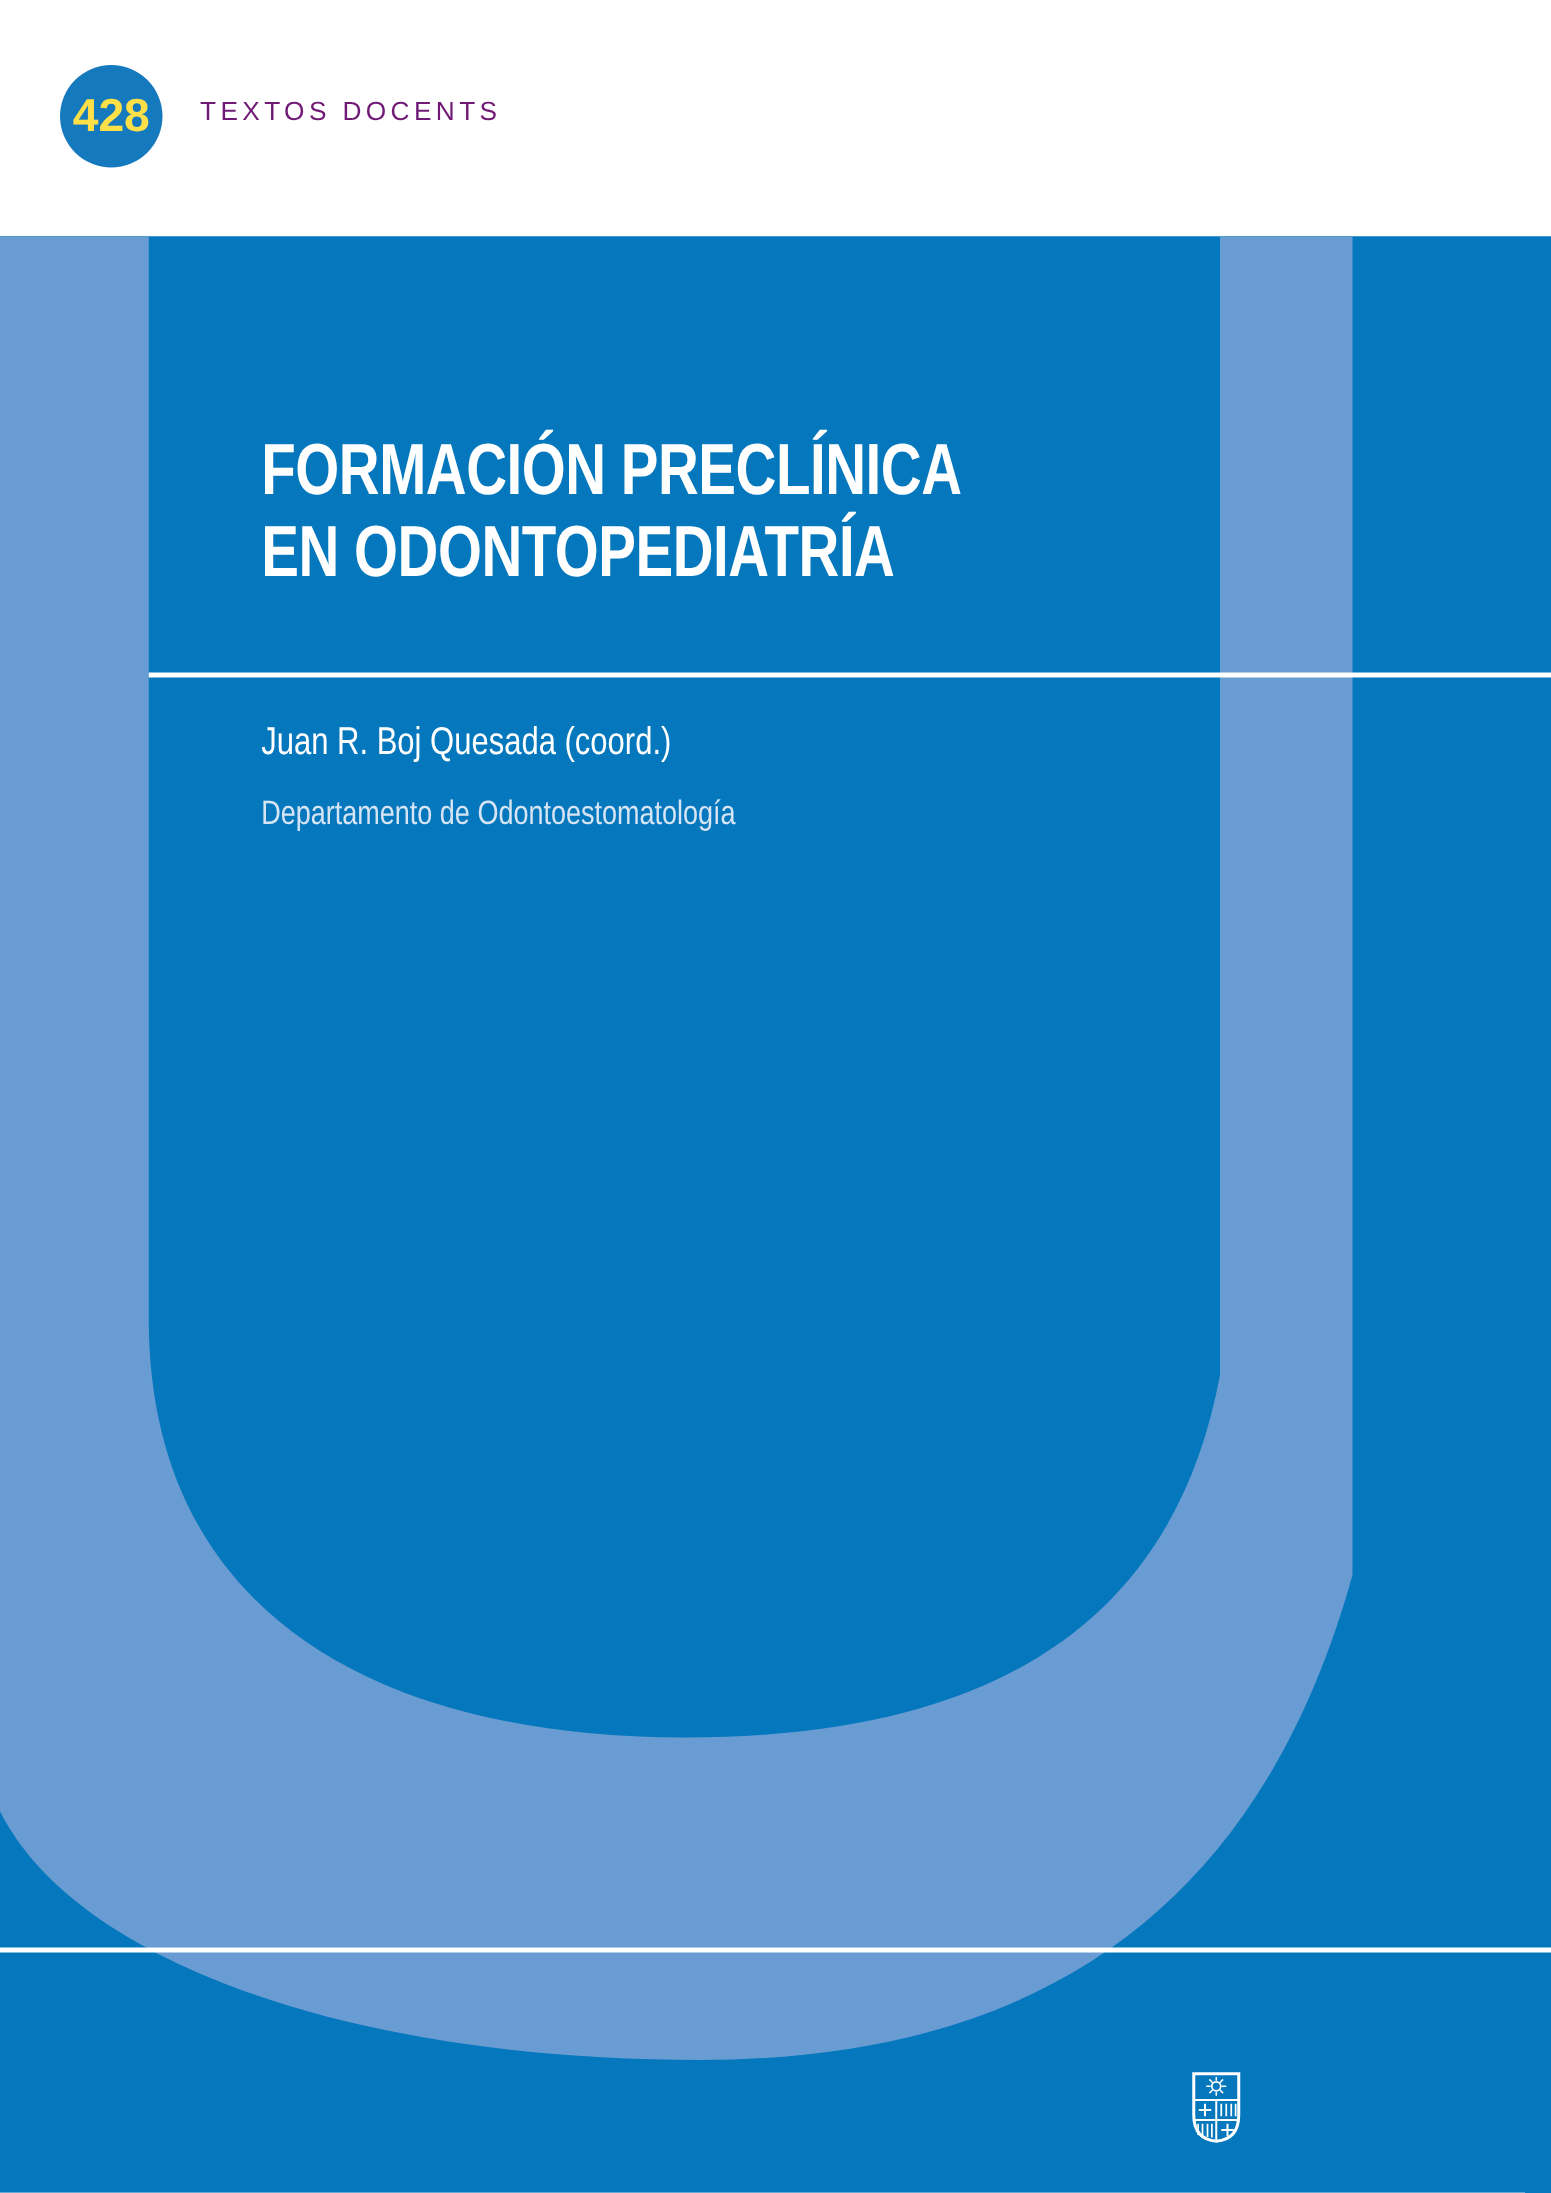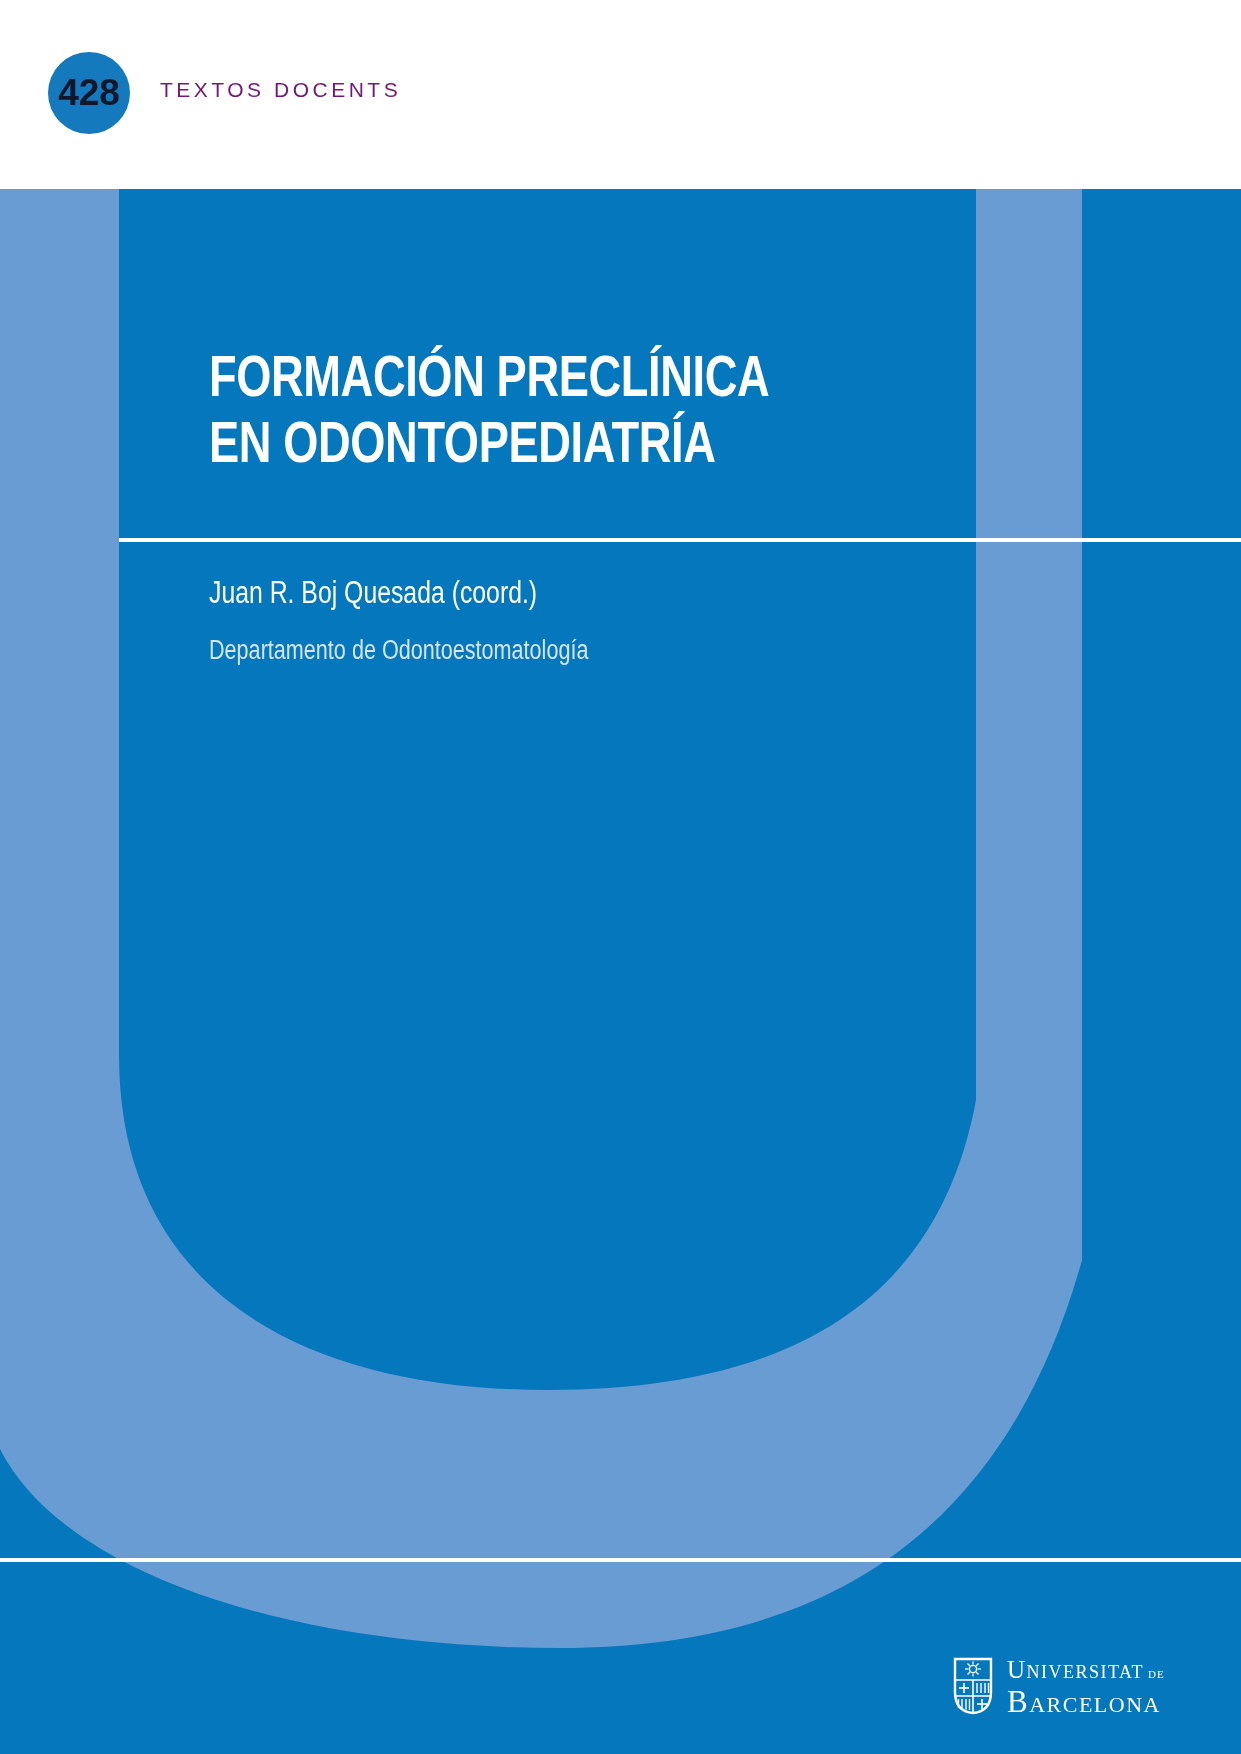--- a/index.html
+++ b/index.html
@@ -13,21 +13,21 @@
   .header-band{
     position:absolute;left:0;top:0;width:1241px;height:189px;
     background:#ffffff;
   }
   .series-circle{
     position:absolute;left:48px;top:52px;width:82px;height:82px;
     border-radius:50%;background:#1579BE;
     display:flex;align-items:center;justify-content:center;
   }
   .series-number{
-    color:#0f172a;font-size:37px;font-weight:bold;letter-spacing:0;
+    color:#fde047;font-size:37px;font-weight:bold;letter-spacing:0;
   }
   .series-label{
     position:absolute;left:160px;top:78px;
     color:#701a75;font-size:21px;letter-spacing:3.5px;font-weight:400;
   }
   
   .cover{
     position:absolute;left:0;top:189px;width:1241px;height:1565px;
     background:#0477BD;
     text-decoration:underline;
@@ -142,21 +142,15 @@
       <line x1="36.5" y1="27" x2="36.5" y2="37" stroke-width="1.4"></line>
 
       <line x1="6.5" y1="43" x2="6.5" y2="52" stroke-width="1.4"></line>
       <line x1="10" y1="43" x2="10" y2="52.8" stroke-width="1.4"></line>
       <line x1="14" y1="43" x2="14" y2="53.5" stroke-width="1.4"></line>
       <line x1="17.5" y1="43" x2="17.5" y2="54" stroke-width="1.4"></line>
 
       <line x1="30" y1="43" x2="30" y2="53" stroke-width="1.6"></line>
       <line x1="25" y1="48" x2="35" y2="48" stroke-width="1.6"></line>
     </svg>
-    <div class="ub-wordmark">
-      <div>
-        <span class="ub-line1">Universitat</span><span class="ub-de">de</span>
-      </div>
-      <div class="ub-line2">Barcelona</div>
-    </div>
   </div>
 
 </div>
 
 </body></html>

